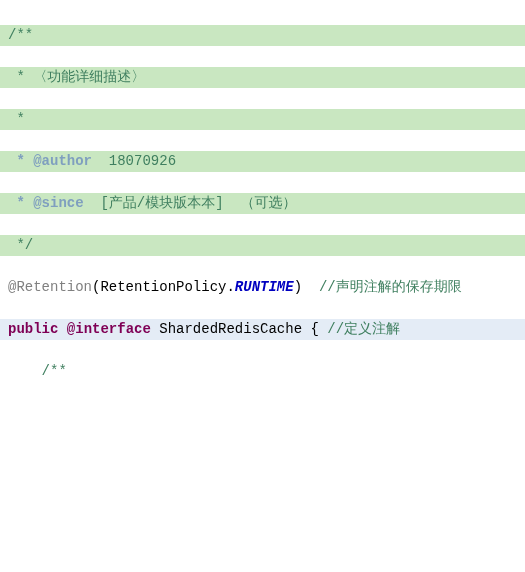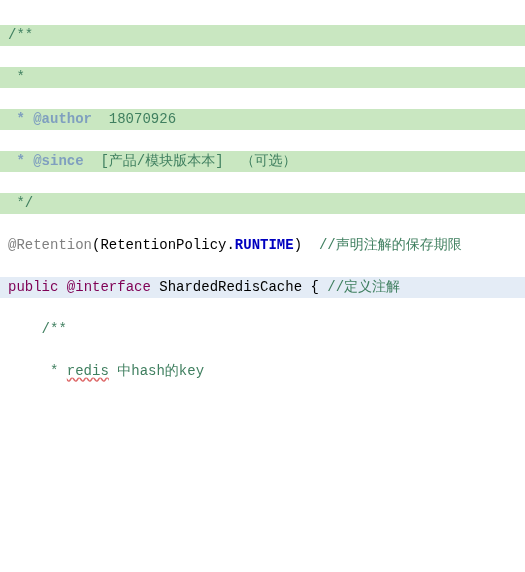--- a/index.html
+++ b/index.html
@@ -4,39 +4,39 @@
 <style>
 html,body{margin:0;padding:0}
 body{font-family:"Consolas","Courier New",monospace;font-size:14px;line-height:1.5;background:#fff;position:relative}
 .code{white-space:pre;padding:4px 0}
 .line{padding:0 8px}
 .bg-green{background:#c9e7c1}
 .bg-blue{background:#e4ecf6}
 .doc{color:#3f7f5f}
 .tag{color:#7f9fbf;font-weight:bold}
 .ann{color:#808080}
-.enum{color:#0000c0;font-weight:bold}
-.kw{color:#7f0055;font-weight:normal}
+.enum{color:#0000c0;font-style:italic;font-weight:bold}
+.kw{color:#7f0055;font-weight:bold}
 .type{color:#000}
 .comment{color:#3f7f5f}
 .redis{color:#3f7f5f;text-decoration:underline wavy #dd6666;text-underline-offset:2px}
 </style>
 </head>
 <body>
 
 <div class="code">
 <div class="line bg-green"><span class="doc">/**</span></div>
+<div class="line bg-green"><span class="doc"> * 〈功能详细描述〉</span></div>
 <div class="line bg-green"><span class="doc"> *</span></div>
 <div class="line bg-green"><span class="tag"> * @author</span><span class="doc">  18070926</span></div>
 <div class="line bg-green"><span class="tag"> * @since</span><span class="doc">  [产品/模块版本本]  （可选）</span></div>
 <div class="line bg-green"><span class="doc"> */</span></div>
 <div class="line"><span class="ann">@Retention</span><span class="type">(RetentionPolicy.</span><span class="enum">RUNTIME</span><span class="type">)  </span><span class="comment">//声明注解的保存期限</span></div>
 <div class="line bg-blue"><span class="kw">public</span> <span class="kw">@interface</span><span class="type"> ShardedRedisCache { </span><span class="comment">//定义注解</span></div>
 <div class="line"><span class="doc">    /**</span></div>
-<div class="line"><span class="doc">     * </span><span class="redis">redis</span><span class="doc"> 中hash的key</span></div>
 <div class="line"></div>
 
 <div class="line"><span></span></div>
 
 
 
 
 <div class="line"><span></span></div>
 
 

